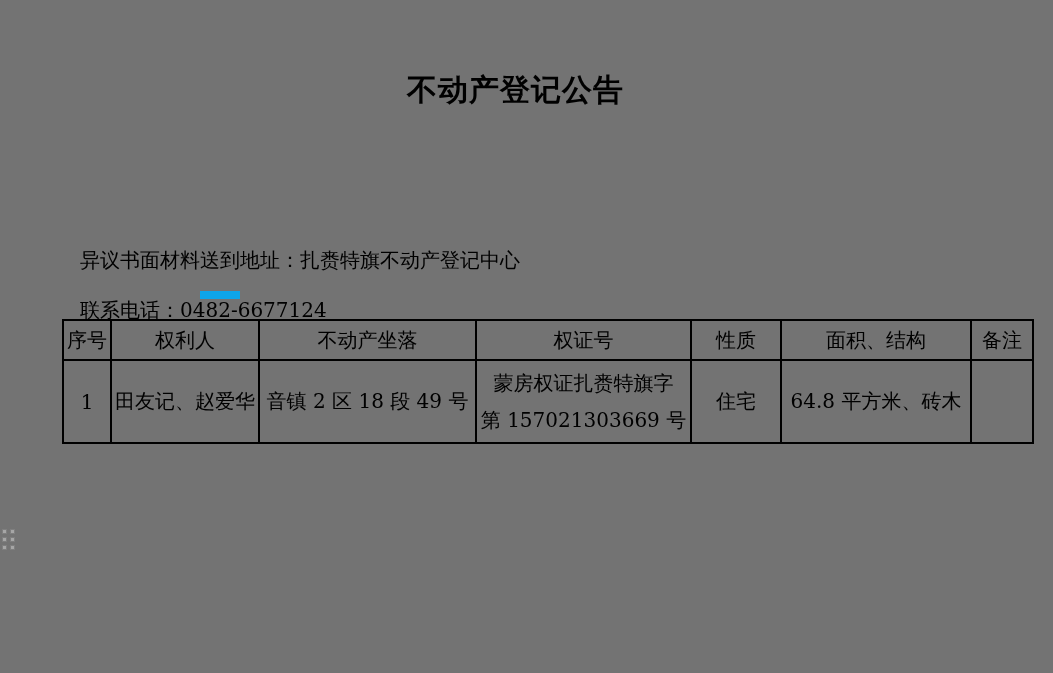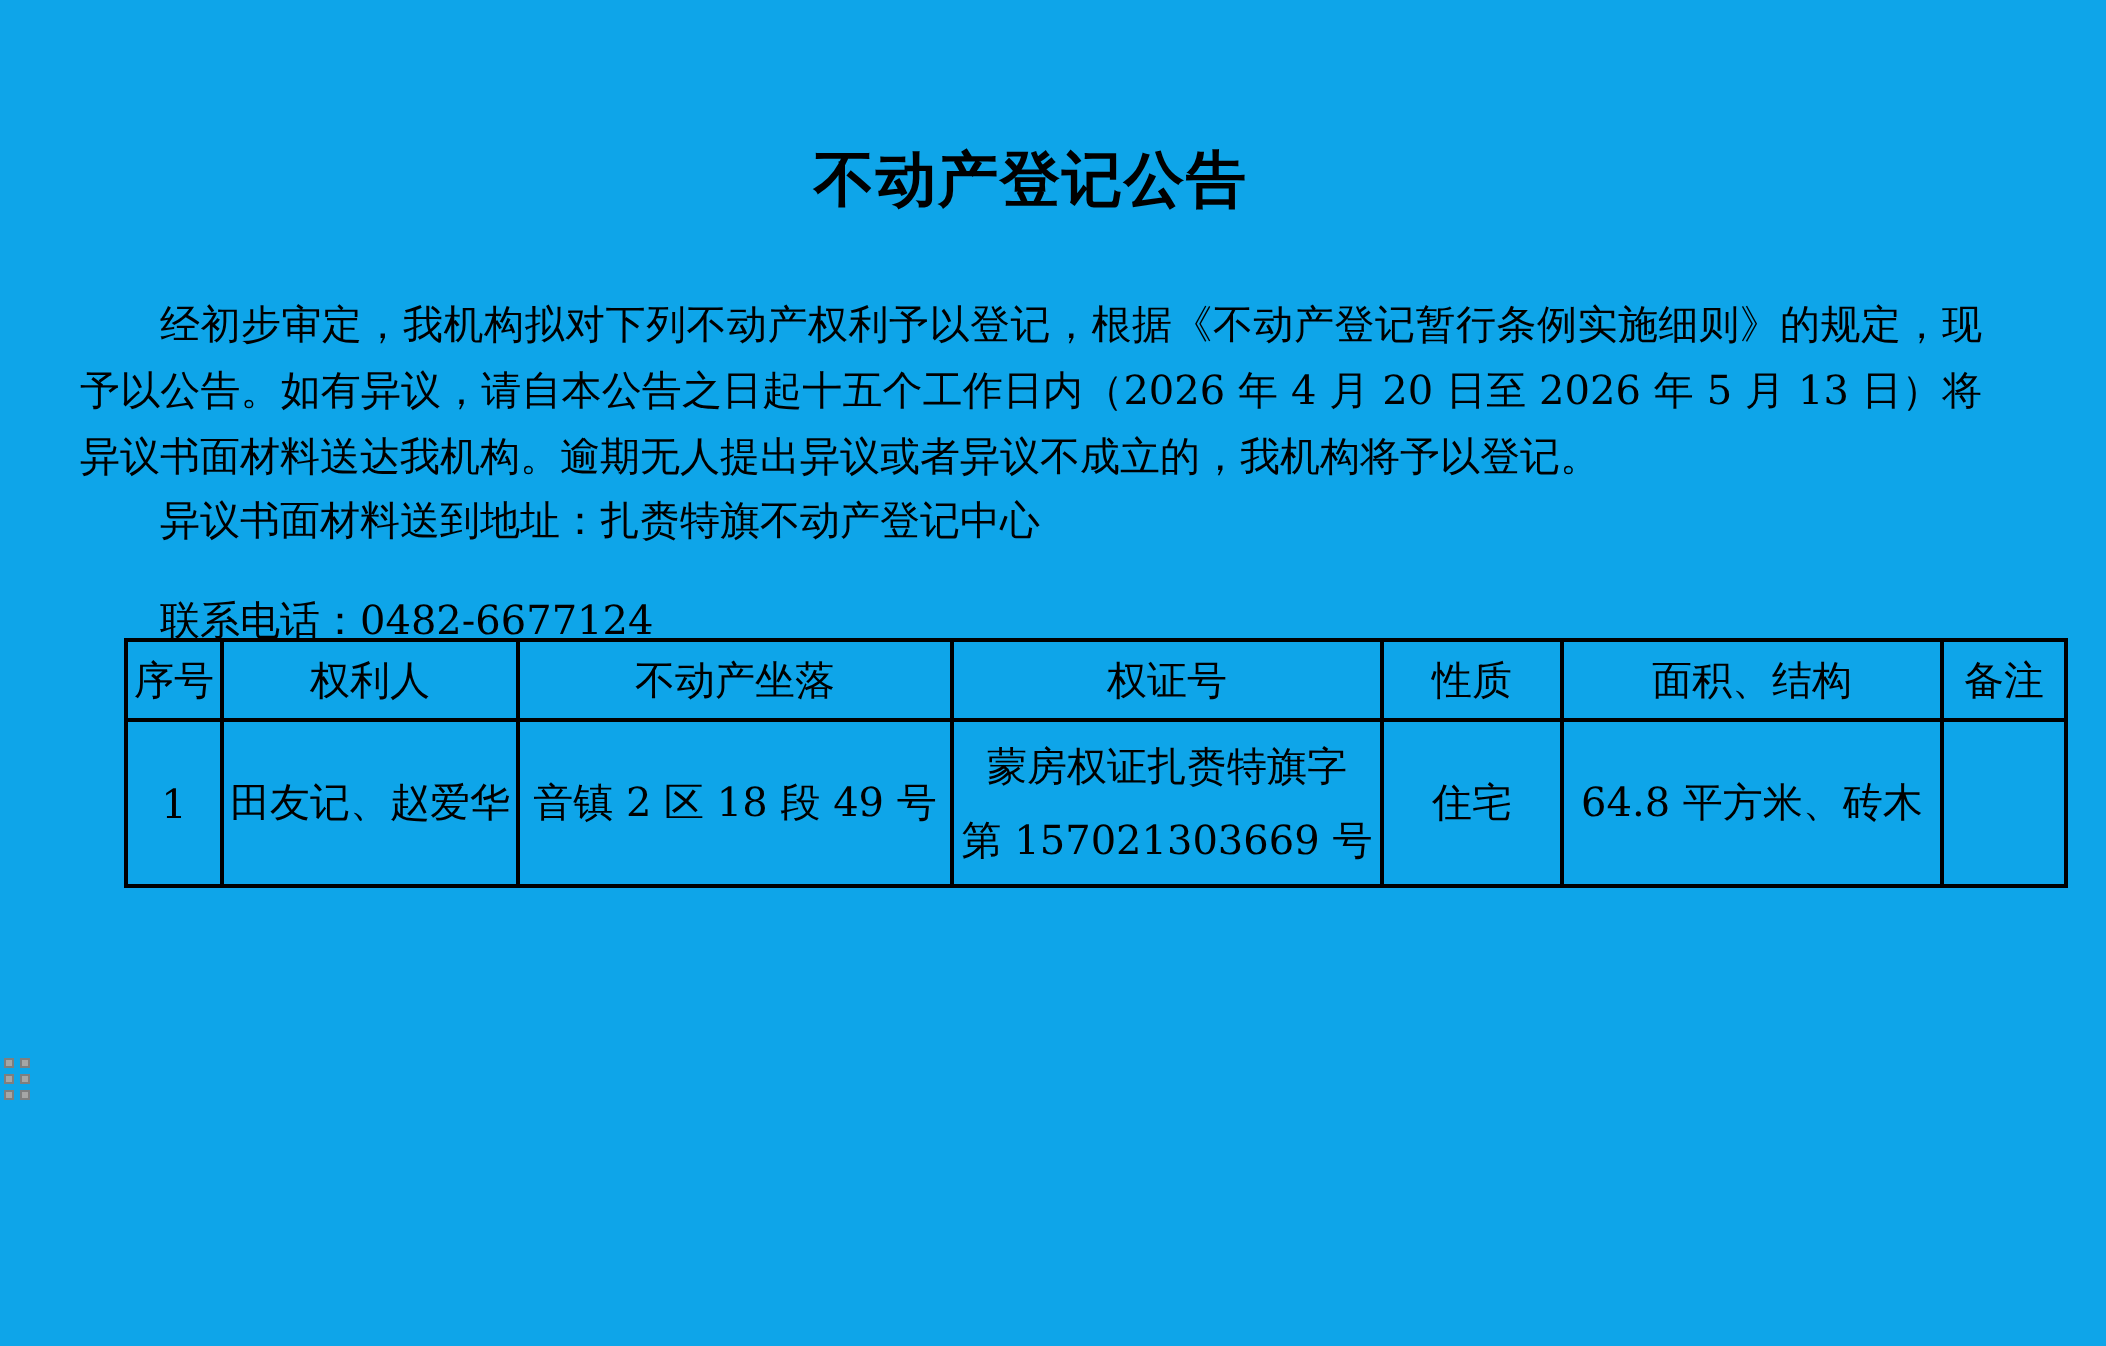--- a/index.html
+++ b/index.html
@@ -1,19 +1,19 @@
 <!DOCTYPE html>
 <html><head>
 <meta charset="utf-8">
 <style>
   html,body{margin:0;padding:0;background:#ffffff;}
   .page{
     position:relative;
     width:1053px;height:673px;
-    background:#0ea5e9;
+    background:#737373;
     overflow:hidden;
     font-family:"DejaVu Serif","Liberation Serif",serif;
     color:#000000;
   }
   .doc-title{
     position:absolute;left:40px;width:951px;top:70px;
     text-align:center;
     font-size:30px;font-weight:bold;
     letter-spacing:1px;
   }
@@ -28,22 +28,22 @@
   }
   .indent-line{
     position:absolute;left:40px;width:951px;
     font-size:20px;line-height:33px;
     text-indent:2em;
     white-space:nowrap;
   }
   .address-line{top:244px;}
   .phone-line{top:294px;}
   .red-underline{
-    border-bottom:3px solid #0ea5e9;
-    padding-bottom:1px;
+    border-bottom:8px solid #0ea5e9;
+    padding-bottom:19px;
   }
   .notice-table{
     position:absolute;left:62px;top:319px;
     border-collapse:collapse;
     table-layout:fixed;
     font-size:20px;
   }
   .notice-table th,.notice-table td{
     border:2px solid #000000;
     text-align:center;
@@ -76,23 +76,20 @@
     box-shadow:inset 0 0 0 1px #7f7f7f;
   }
 </style>
 </head>
 <body>
 
 <div class="page">
 
   <div class="doc-title">不动产登记公告</div>
 
-  <div class="para-block">
-    <p class="main-paragraph">经初步审定，我机构拟对下列不动产权利予以登记，根据《不动产登记暂行条例实施细则》的规定，现予以公告。如有异议，请自本公告之日起十五个工作日内（2026 年 4 月 20 日至 2026 年 5 月 13 日）将异议书面材料送达我机构。逾期无人提出异议或者异议不成立的，我机构将予以登记。</p>
-  </div>
 
   <div class="indent-line address-line"><span>异议书面材料</span><span class="red-underline">送到</span><span>地址：扎赉特旗不动产登记中心</span></div>
 
   <div class="indent-line phone-line">联系电话：0482-6677124</div>
 
   <table class="notice-table">
     <colgroup>
       <col style="width:48px">
         <col style="width:148px">
         <col style="width:217px">

